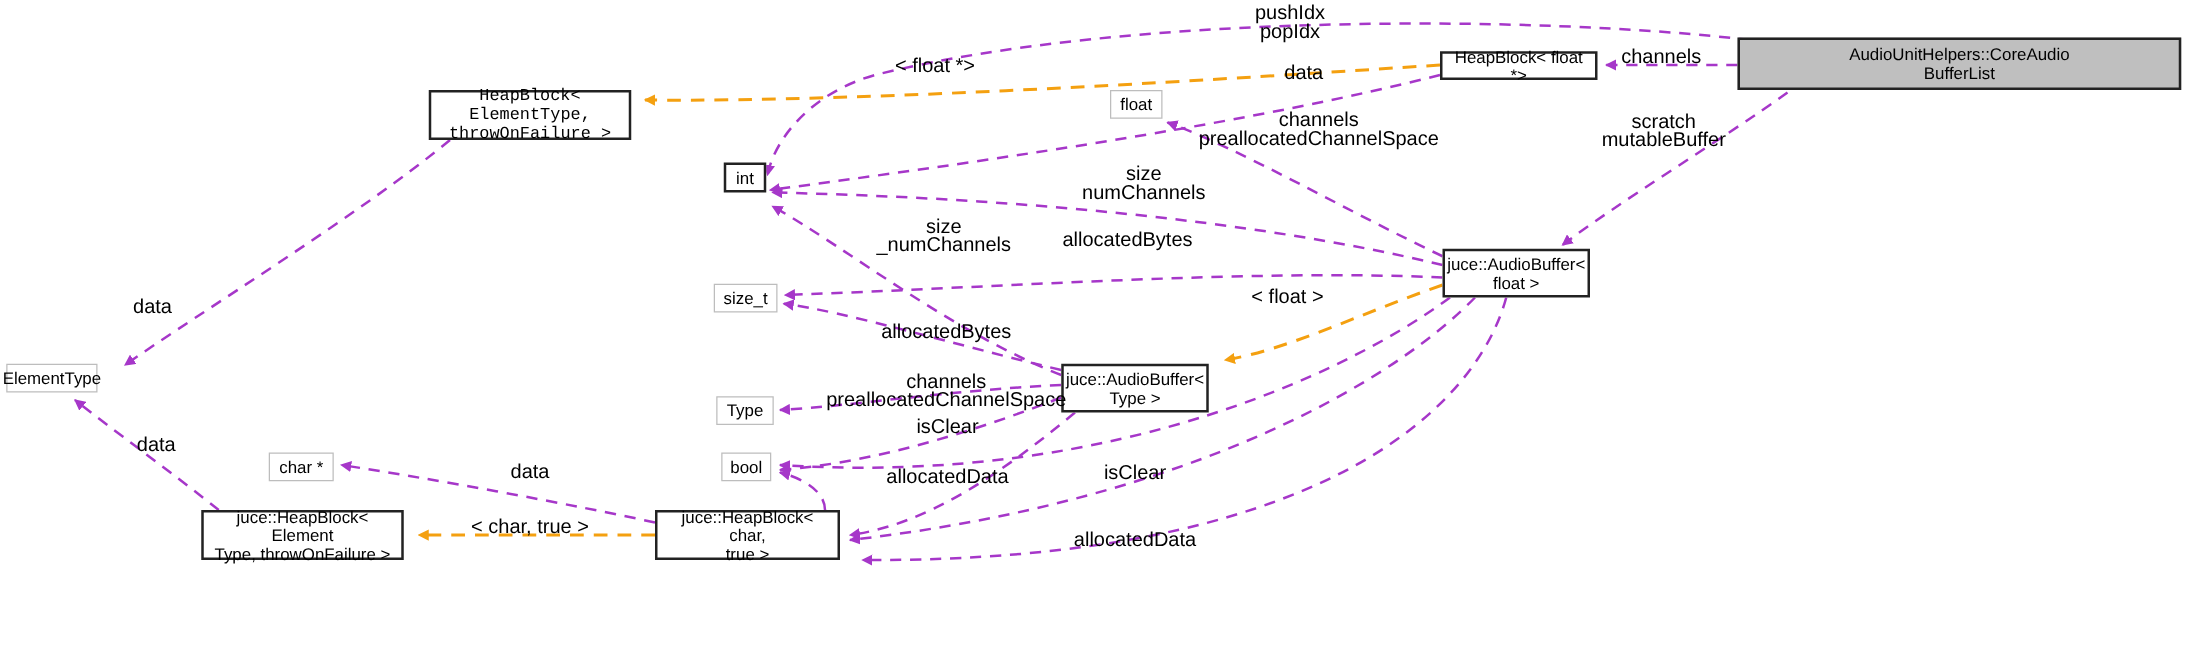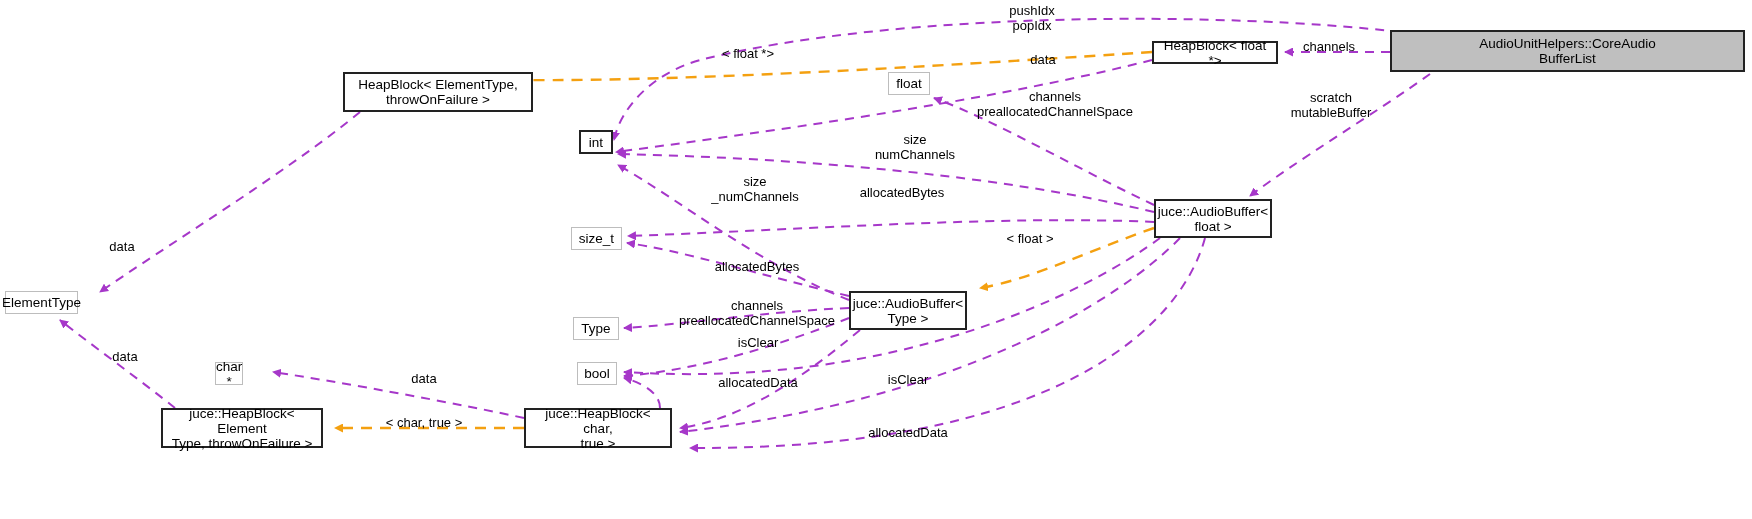--- a/index.html
+++ b/index.html
@@ -6,21 +6,21 @@
   body{font-family:"Liberation Sans","DejaVu Sans",sans-serif;}
   #canvas{position:relative;width:1752px;height:519px;background:#ffffff;overflow:hidden;}
   svg#edges{position:absolute;left:0;top:0;width:1752px;height:519px;}
   .node{position:absolute;box-sizing:border-box;display:flex;align-items:center;
         justify-content:center;text-align:center;background:#ffffff;
         font-size:13.5px;color:#000000;line-height:15px;white-space:pre-line;
         padding:1px 6px;}
   .node.solid{border:2px solid #222222;}
   .node.light{border:1px solid #bdbdbd;}
   .node.filled{border:2px solid #222222;background:#bfbfbf;}
-  .elabel{position:absolute;font-size:13px;color:#000000;line-height:15px;
+  .elabel{position:absolute;font-size:16px;color:#000000;line-height:15px;
           text-align:center;white-space:pre-line;background:transparent;
           transform:translate(-50%,-50%);}
 </style>
 </head>
 <body>
 
 <div id="canvas">
 
   <svg id="edges" viewBox="0 0 1752 519" xmlns="http://www.w3.org/2000/svg">
     <defs>
@@ -80,42 +80,42 @@
 
       <path d="M524,428 L335,428" marker-end="url(#ahO)"></path>
     </g>
   </svg>
 
   <div class="node filled" style="left:1390px;top:30px;width:355px;height:42px;">AudioUnitHelpers::CoreAudio
 BufferList</div>
 
   <div class="node solid" style="left:1152px;top:41px;width:126px;height:23px;">HeapBlock&lt; float *&gt;</div>
 
-  <div class="node solid" style="left:343px;top:72px;width:190px;height:40px;">HeapBlock&lt; ElementType,
+  <div class="node solid" style="left:343px;top:72px;width:162px;height:40px;font-family:Liberation Mono, monospace;">HeapBlock&lt; ElementType,
 throwOnFailure &gt;</div>
 
   <div class="node light" style="left:888px;top:72px;width:42px;height:23px;">float</div>
 
   <div class="node solid" style="left:579px;top:130px;width:34px;height:24px;">int</div>
 
   <div class="node solid" style="left:1154px;top:199px;width:118px;height:39px;">juce::AudioBuffer&lt;
 float &gt;</div>
 
   <div class="node light" style="left:571px;top:227px;width:51px;height:23px;">size_t</div>
 
   <div class="node light" style="left:5px;top:291px;width:73px;height:23px;">ElementType</div>
 
   <div class="node solid" style="left:849px;top:291px;width:118px;height:39px;">juce::AudioBuffer&lt;
 Type &gt;</div>
 
   <div class="node light" style="left:573px;top:317px;width:46px;height:23px;">Type</div>
 
   <div class="node light" style="left:577px;top:362px;width:40px;height:23px;">bool</div>
 
-  <div class="node light" style="left:215px;top:362px;width:28px;height:23px;">char *</div>
+  <div class="node light" style="left:215px;top:362px;width:52px;height:23px;">char *</div>
 
   <div class="node solid" style="left:524px;top:408px;width:148px;height:40px;">juce::HeapBlock&lt; char,
 true &gt;</div>
 
   <div class="node solid" style="left:161px;top:408px;width:162px;height:40px;">juce::HeapBlock&lt; Element
 Type, throwOnFailure &gt;</div>
 
   <div class="elabel" style="left:1032px;top:18px;">pushIdx
 popIdx</div>
   <div class="elabel" style="left:748px;top:53px;">&lt; float *&gt;</div>

